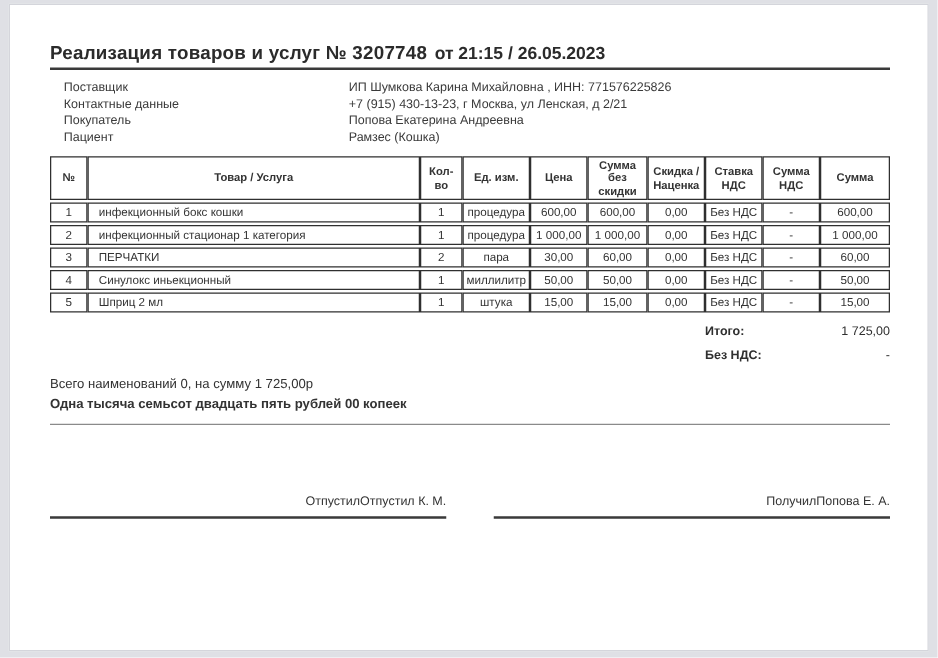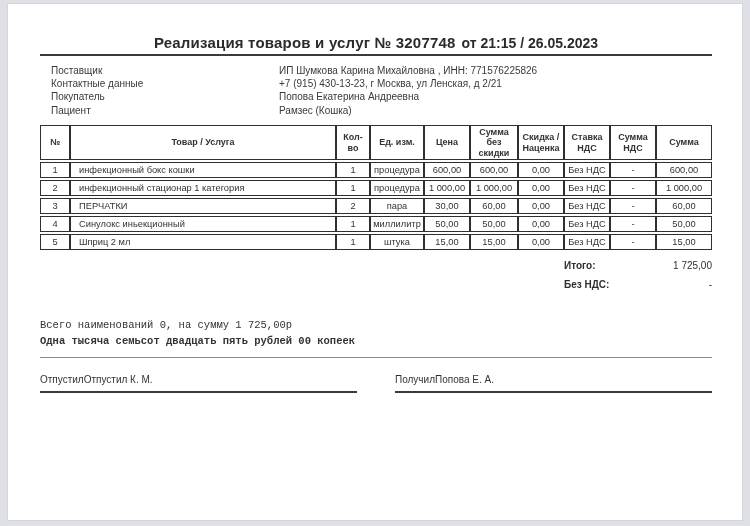--- a/index.html
+++ b/index.html
@@ -11,21 +11,21 @@
     overflow:hidden;
   }
   .page {
     margin:3px 7px 0 7px;
     height:518px;
     background:#ffffff;
     border:1px solid #d4d5db;
     padding:30px 30px 0 32px;
     color:#333333;
   }
-  .title-row { display:flex; align-items:baseline;justify-content:center; }
+  .title-row { display:flex; align-items:baseline; }
   .doc-title {
     margin:0; font-size:15px; font-weight:700; color:#2b2b2b; letter-spacing:.2px;
   }
   .title-suffix { font-size:14px; font-weight:700; color:#2b2b2b; margin-left:6px; }
   .title-rule { border-bottom:2px solid #3a3a3a; margin-top:3px; }
 
   .info { margin-top:8px; font-size:10px; line-height:13.2px; color:#3a3a3a; }
   .info-row { display:flex;margin-left:11px; }
   .info-label { width:192px; flex:0 0 192px; }
   .info-value { flex:1;padding-left:36px; }
@@ -45,30 +45,30 @@
   .items th { height:28px; font-size:9px; font-weight:700; line-height:10.5px; }
   .items td { height:16px; font-size:9.3px; }
   .items td.cell-left { text-align:left; padding-left:8px; }
 
   .totals { width:148px; margin-left:auto; margin-top:4px; font-size:10px; }
   .totals-row { display:flex; justify-content:space-between; margin-top:8px; }
   .totals-label { font-weight:700; color:#2f2f2f; }
   .totals-value-bold { font-weight:400; color:#2f2f2f; }
   .totals-value { color:#2f2f2f; }
 
-  .summary { margin-top:29px; font-size:10.5px; color:#333;font-family:Liberation Mono, monospace; }
+  .summary { margin-top:11px; font-size:10.5px; color:#333; }
   .summary-line1 { margin:0 0 4px 0; }
   .summary-line2 { margin:0; font-weight:700; }
 
   .mid-rule { border-bottom:1px solid #8a8a8a; margin-top:10px; }
 
   .signatures { display:flex; gap:38px; margin-top:16px; }
   .sig-block {
-    flex:1; display:flex; justify-content:flex-start; align-items:flex-end;
-    border-bottom:2px solid #3a3a3a; padding-bottom:6px; font-size:10px; color:#333;
+    flex:1; display:flex; justify-content:flex-end; align-items:flex-end;
+    border-bottom:2px solid #3a3a3a; padding-bottom:6px; font-size:10px; color:#333;margin-top:40px;
   }
 </style>
 </head>
 <body>
 
 <div class="page">
 
   <div class="title-row">
     <h1 class="doc-title">Реализация товаров и услуг № 3207748</h1>
     <span class="title-suffix">от 21:15 / 26.05.2023</span>

